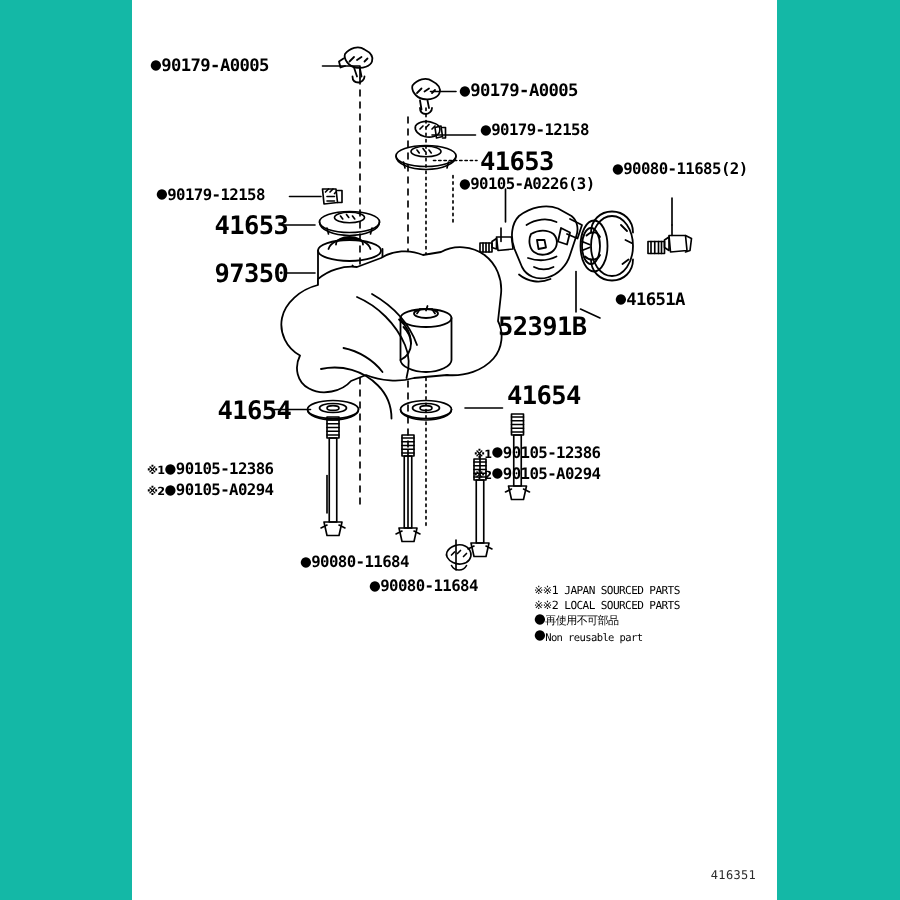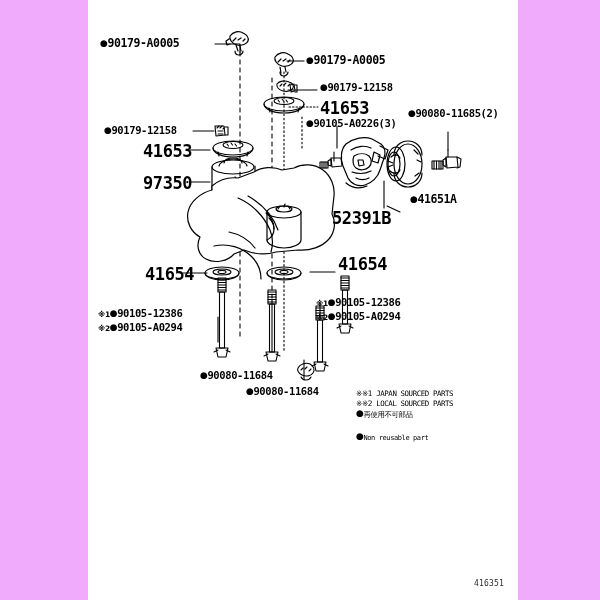--- a/index.html
+++ b/index.html
@@ -11,21 +11,21 @@
   body {
     width: 600px;
     height: 600px;
     overflow: hidden;
     font-family: "DejaVu Sans", sans-serif;
   }
   #page {
     position: relative;
     width: 600px;
     height: 600px;
-    background: #f0abfc;
+    background: #14b8a6;
   }
   
   #canvas {
     position: absolute;
     left: 88px;
     top: 0px;
     width: 430px;
     height: 600px;
     background: #ffffff;
     overflow: hidden;
@@ -378,21 +378,21 @@
         <span class="sup">※</span><span class="sup">※1</span>
         <span>JAPAN SOURCED PARTS</span>
       </div>
       <div class="lbl s8" style="position:relative; left:0; top:0; margin-top:2px;">
         <span class="sup">※</span><span class="sup">※2</span>
         <span>LOCAL SOURCED PARTS</span>
       </div>
       <div class="lbl s8" style="position:relative; left:0; top:0; margin-top:2px;">
         <span class="mark">●</span><span>再使用不可部品</span>
       </div>
-      <div class="lbl s7" style="position:relative; left:0; top:0; margin-top:14px;">
+      <div class="lbl s7" style="position:relative; left:0; top:0; margin-top:2px;">
         <span class="mark">●</span><span>Non reusable part</span>
       </div>
     </div>
 
     <div class="corner">416351</div>
 
   </div>
 </div>
 
 </body></html>

